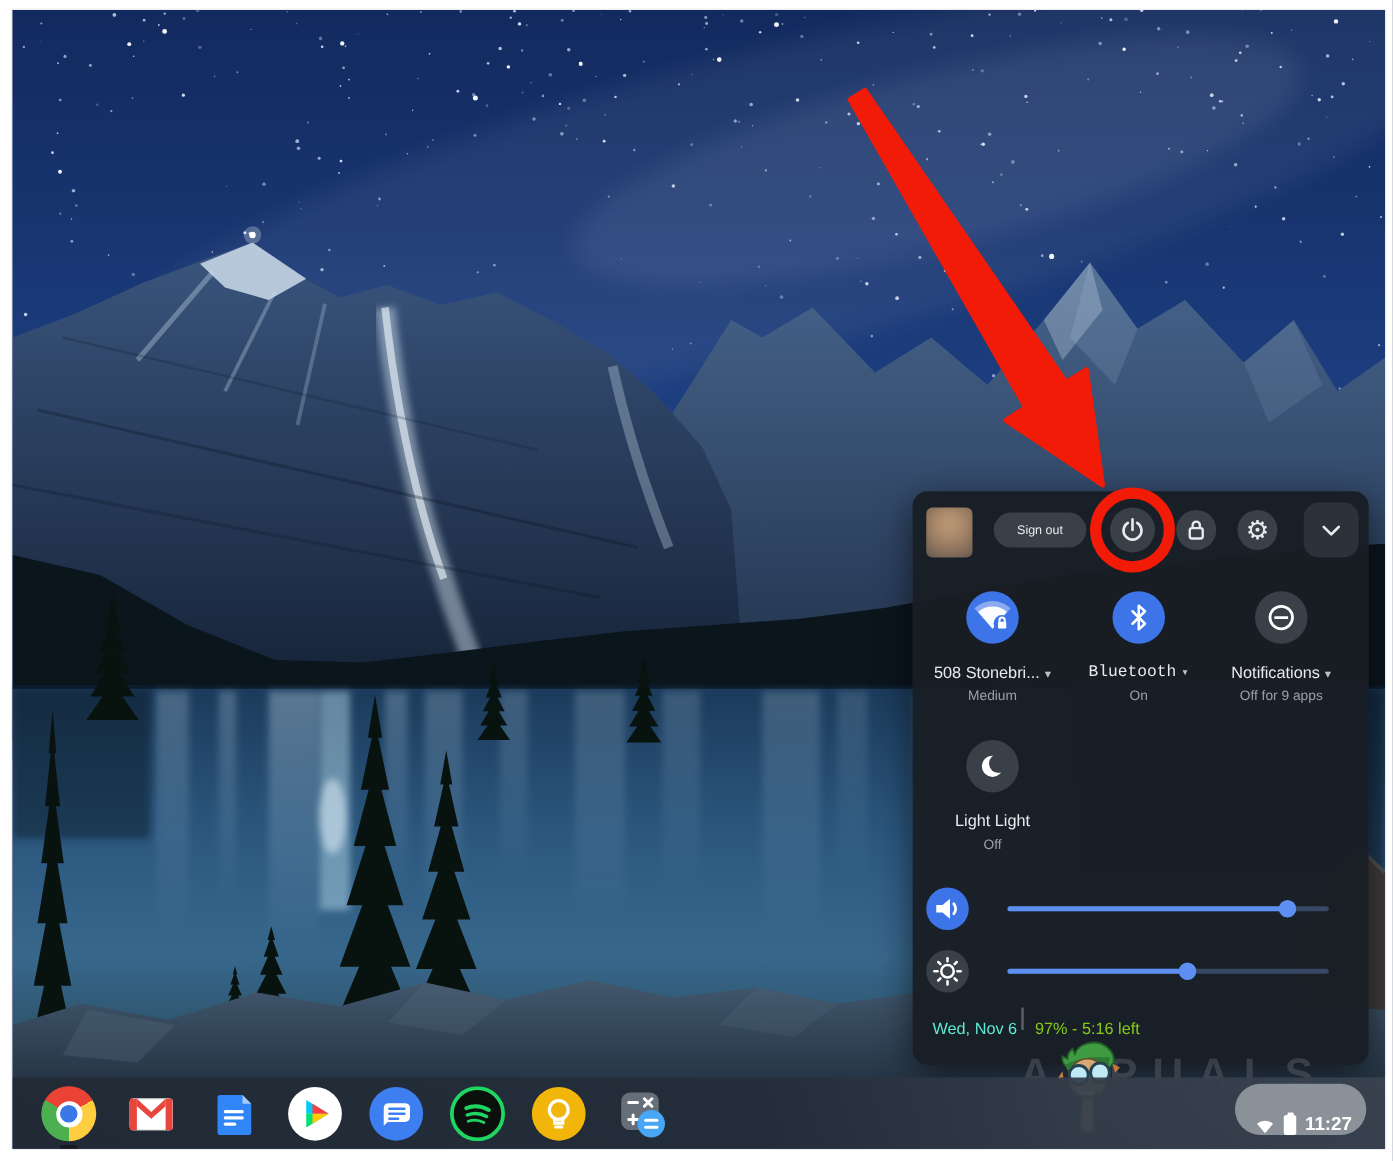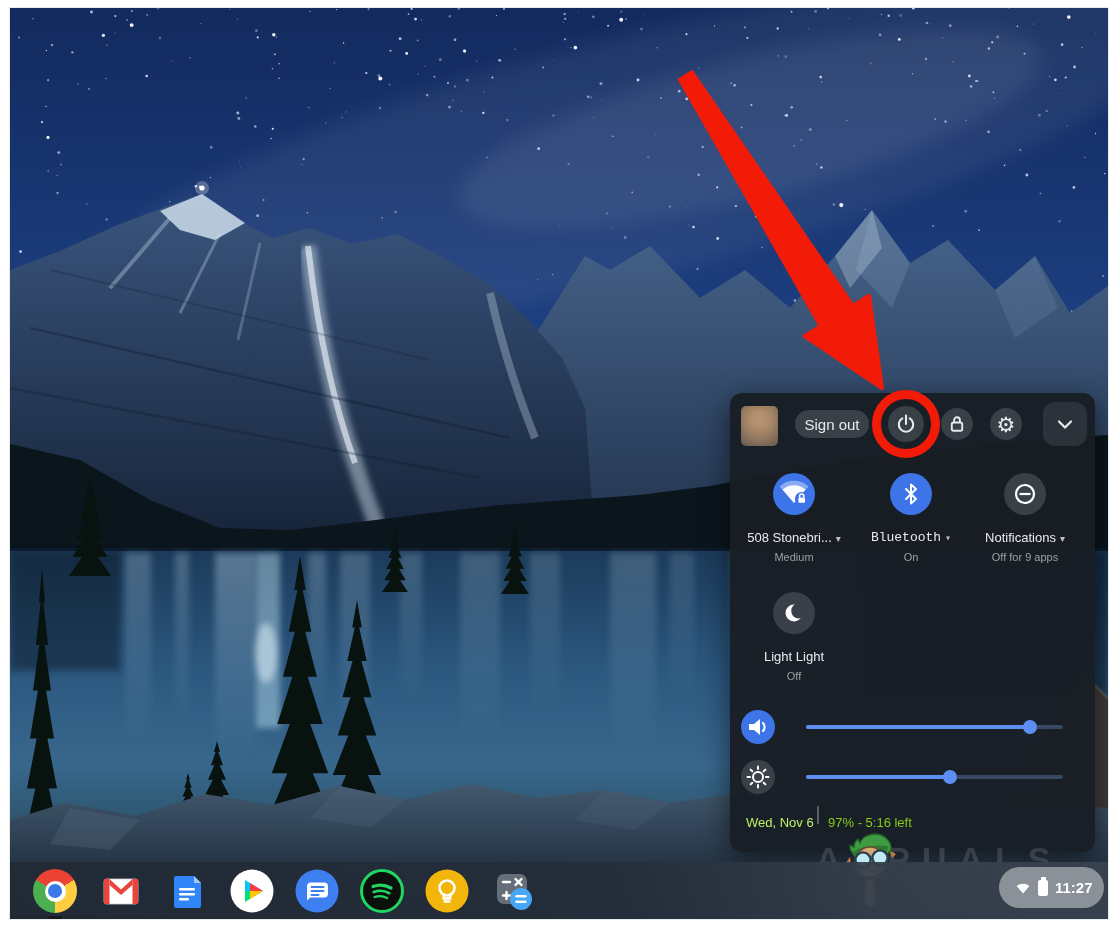--- a/index.html
+++ b/index.html
@@ -7,39 +7,39 @@
   .screen{position:absolute;left:10px;top:8px;width:1098px;height:911px;overflow:hidden;background:#122a5e;box-shadow:0 0 0 1px rgba(0,0,0,.08);}
   .wallpaper{position:absolute;inset:0;z-index:0;}
 
   
   .qs-panel{position:absolute;left:720px;top:385px;width:365px;height:459px;background:rgba(25,30,37,.97);
     border-radius:12px;z-index:2;box-shadow:0 8px 28px rgba(0,0,0,.55);color:#e8eaed;}
   .avatar{position:absolute;left:11px;top:13px;width:37px;height:40px;border-radius:5px;overflow:hidden;}
   .avatar>div{position:absolute;inset:-8px;filter:blur(6px);
     background:radial-gradient(circle at 50% 38%,#c8a27d 0%,#a08063 38%,#6e6055 72%,#49433d 100%);}
   .signout{position:absolute;left:65px;top:17px;width:74px;height:28px;border-radius:14px;background:#394048;
-    display:flex;align-items:center;justify-content:center;font-size:15px;font-weight:500;color:#e8eaed;}
+    display:flex;align-items:center;justify-content:center;font-size:10px;font-weight:500;color:#e8eaed;}
   .btn-circle{position:absolute;border-radius:50%;background:#394048;display:flex;align-items:center;justify-content:center;}
   .b-power{left:158px;top:13px;width:36px;height:36px;}
   .b-lock{left:211px;top:15px;width:32px;height:32px;}
   .b-gear{left:260px;top:15px;width:32px;height:32px;font-size:21px;color:#e8eaed;line-height:1;}
   .b-collapse{position:absolute;left:313px;top:9px;width:44px;height:44px;border-radius:12px;background:#2b323a;
     display:flex;align-items:center;justify-content:center;}
   .pod{position:absolute;width:118px;text-align:center;}
   .pod-icon{border-radius:50%;width:42px;height:42px;margin:0 auto;display:flex;align-items:center;justify-content:center;}
   .blue{background:#3d74e8;}
   .gray{background:#394048;}
   .qs-label{position:absolute;width:118px;text-align:center;font-size:13px;color:#e8eaed;font-weight:500;}
   .qs-sub{position:absolute;width:118px;text-align:center;font-size:11px;color:#9aa0a6;}
   .caret{font-size:10px;color:#bdc1c6;margin-left:4px;}
   .slider-icon{position:absolute;left:11px;width:34px;height:34px;border-radius:50%;display:flex;align-items:center;justify-content:center;}
   .track{position:absolute;left:76px;width:257px;height:4px;border-radius:2px;background:rgba(120,160,230,.32);}
   .fill{position:relative;height:100%;border-radius:2px;background:#5d8ff2;}
   .thumb{position:absolute;right:-7px;top:50%;transform:translateY(-50%);width:14px;height:14px;border-radius:50%;background:#5d8ff2;}
-  .qs-footer-date{position:absolute;left:16px;top:422px;font-size:13px;font-weight:500;color:#bef264;}
+  .qs-footer-date{position:absolute;left:16px;top:422px;font-size:13px;font-weight:500;color:#5eead4;}
   .qs-footer-div{position:absolute;left:87px;top:413px;width:1.5px;height:18px;background:#5a5f66;}
   .qs-footer-batt{position:absolute;left:98px;top:422px;font-size:13px;color:#84cc16;}
 
   
   .arrow-svg{position:absolute;inset:0;z-index:4;pointer-events:none;}
   .ring{position:absolute;left:862px;top:382px;width:68px;height:68px;box-sizing:border-box;
     border:9px solid #f21b07;border-radius:50%;z-index:4;pointer-events:none;}
 
   
   .wm-text{position:absolute;left:806px;top:832px;z-index:3;font-size:34px;font-weight:700;letter-spacing:12px;
@@ -48,22 +48,22 @@
 
   
   .shelf{position:absolute;left:0;top:854px;width:1098px;height:57px;z-index:5;
     background:linear-gradient(90deg,rgba(33,42,53,.97) 0%,rgba(36,46,58,.96) 55%,rgba(52,62,74,.94) 78%,rgba(57,67,79,.94) 100%);}
   .app{position:absolute;top:7px;width:44px;height:44px;}
   .run-dot{position:absolute;left:38px;top:54px;width:14px;height:2.5px;border-radius:2px;background:#14181c;opacity:.85;}
   .ic-chrome{width:44px;height:44px;border-radius:50%;position:relative;
     background:conic-gradient(from -60deg,#ea4335 0 120deg,#ffcd40 120deg 240deg,#4caf50 240deg 360deg);}
   .ic-chrome::before{content:"";position:absolute;left:50%;top:50%;width:21px;height:21px;margin:-10.5px 0 0 -10.5px;border-radius:50%;background:#fff;}
   .ic-chrome::after{content:"";position:absolute;left:50%;top:50%;width:14px;height:14px;margin:-7px 0 0 -7px;border-radius:50%;background:#3b78e7;}
-  .status-pill{position:absolute;right:4px;top:5px;width:105px;height:41px;border-radius:21px;background:rgba(154,160,166,.85);
-    display:flex;align-items:center;gap:7px;padding-left:16px;box-sizing:border-box;}
+  .status-pill{position:absolute;right:15px;top:5px;width:105px;height:41px;border-radius:21px;background:rgba(154,160,166,.85);
+    display:flex;align-items:flex-end;gap:7px;padding-left:16px;box-sizing:border-box;}
   .batt{width:10px;height:16px;background:#fff;border-radius:2px;position:relative;}
   .batt::before{content:"";position:absolute;left:2.5px;top:-2.5px;width:5px;height:2.5px;background:#fff;border-radius:1px 1px 0 0;}
   .clock{font-size:15px;font-weight:600;color:#fff;}
 </style>
 </head>
 <body>
 
 <div class="frame">
  <div class="screen">
 

